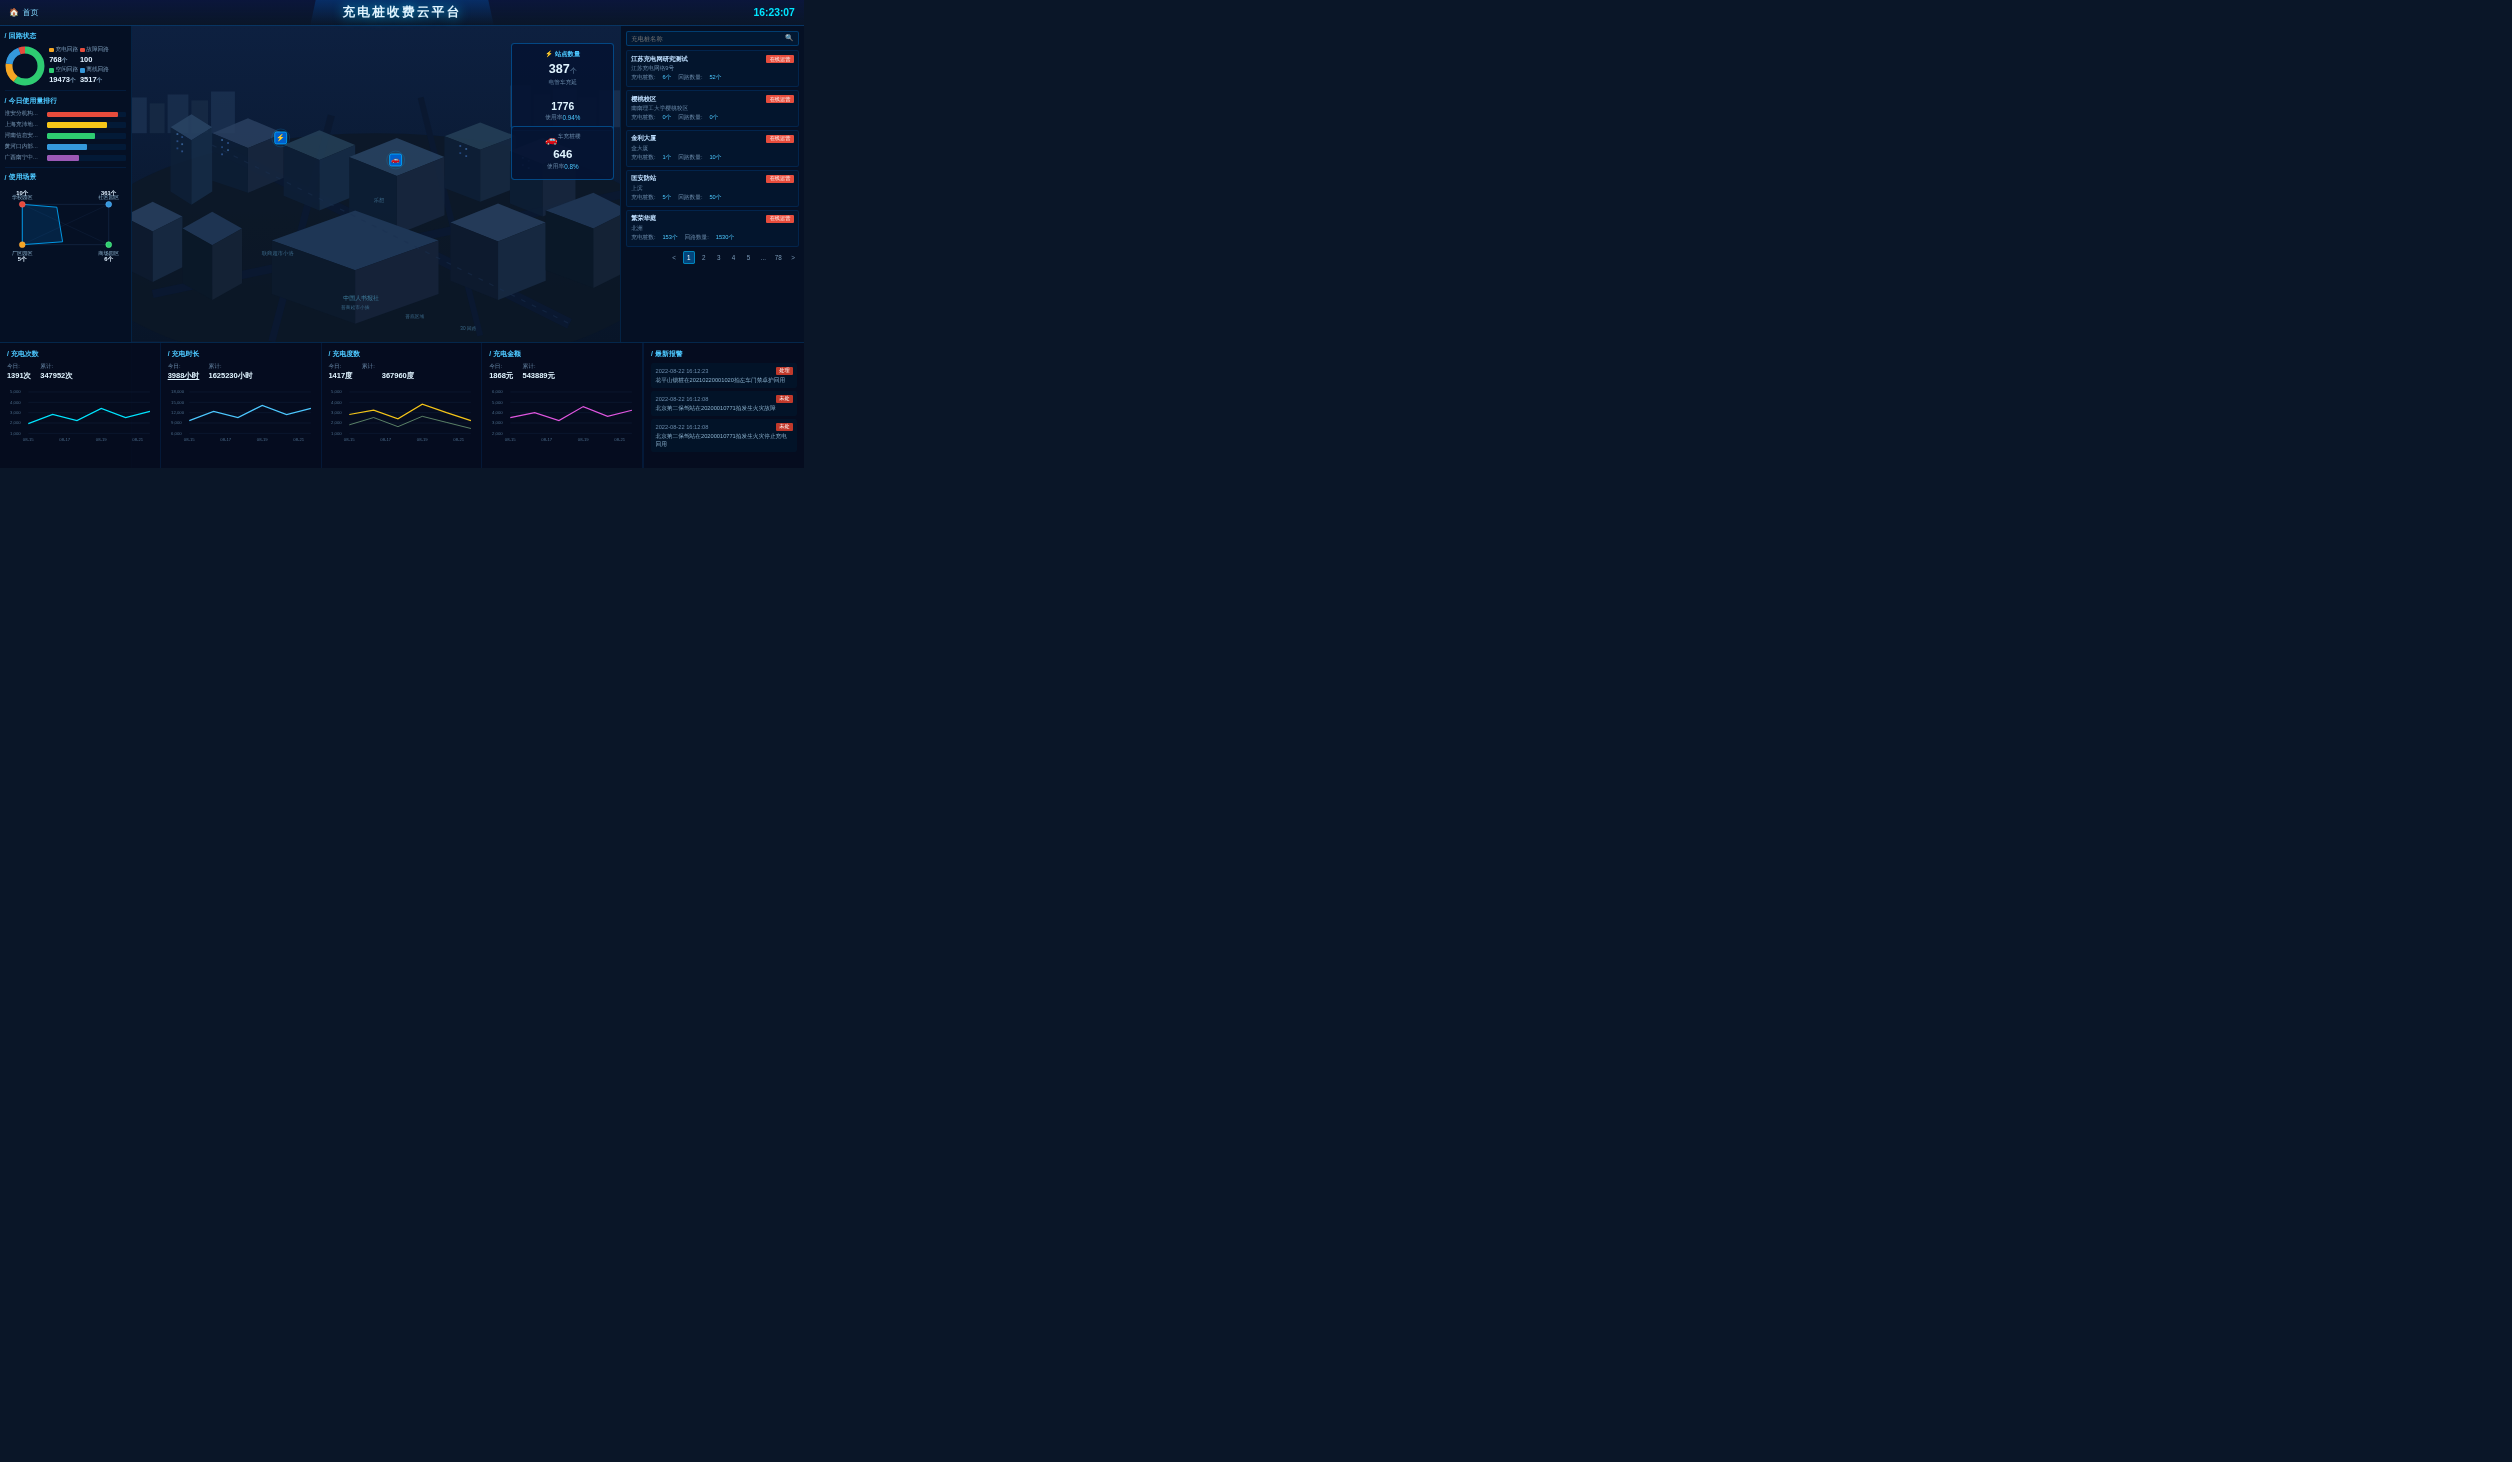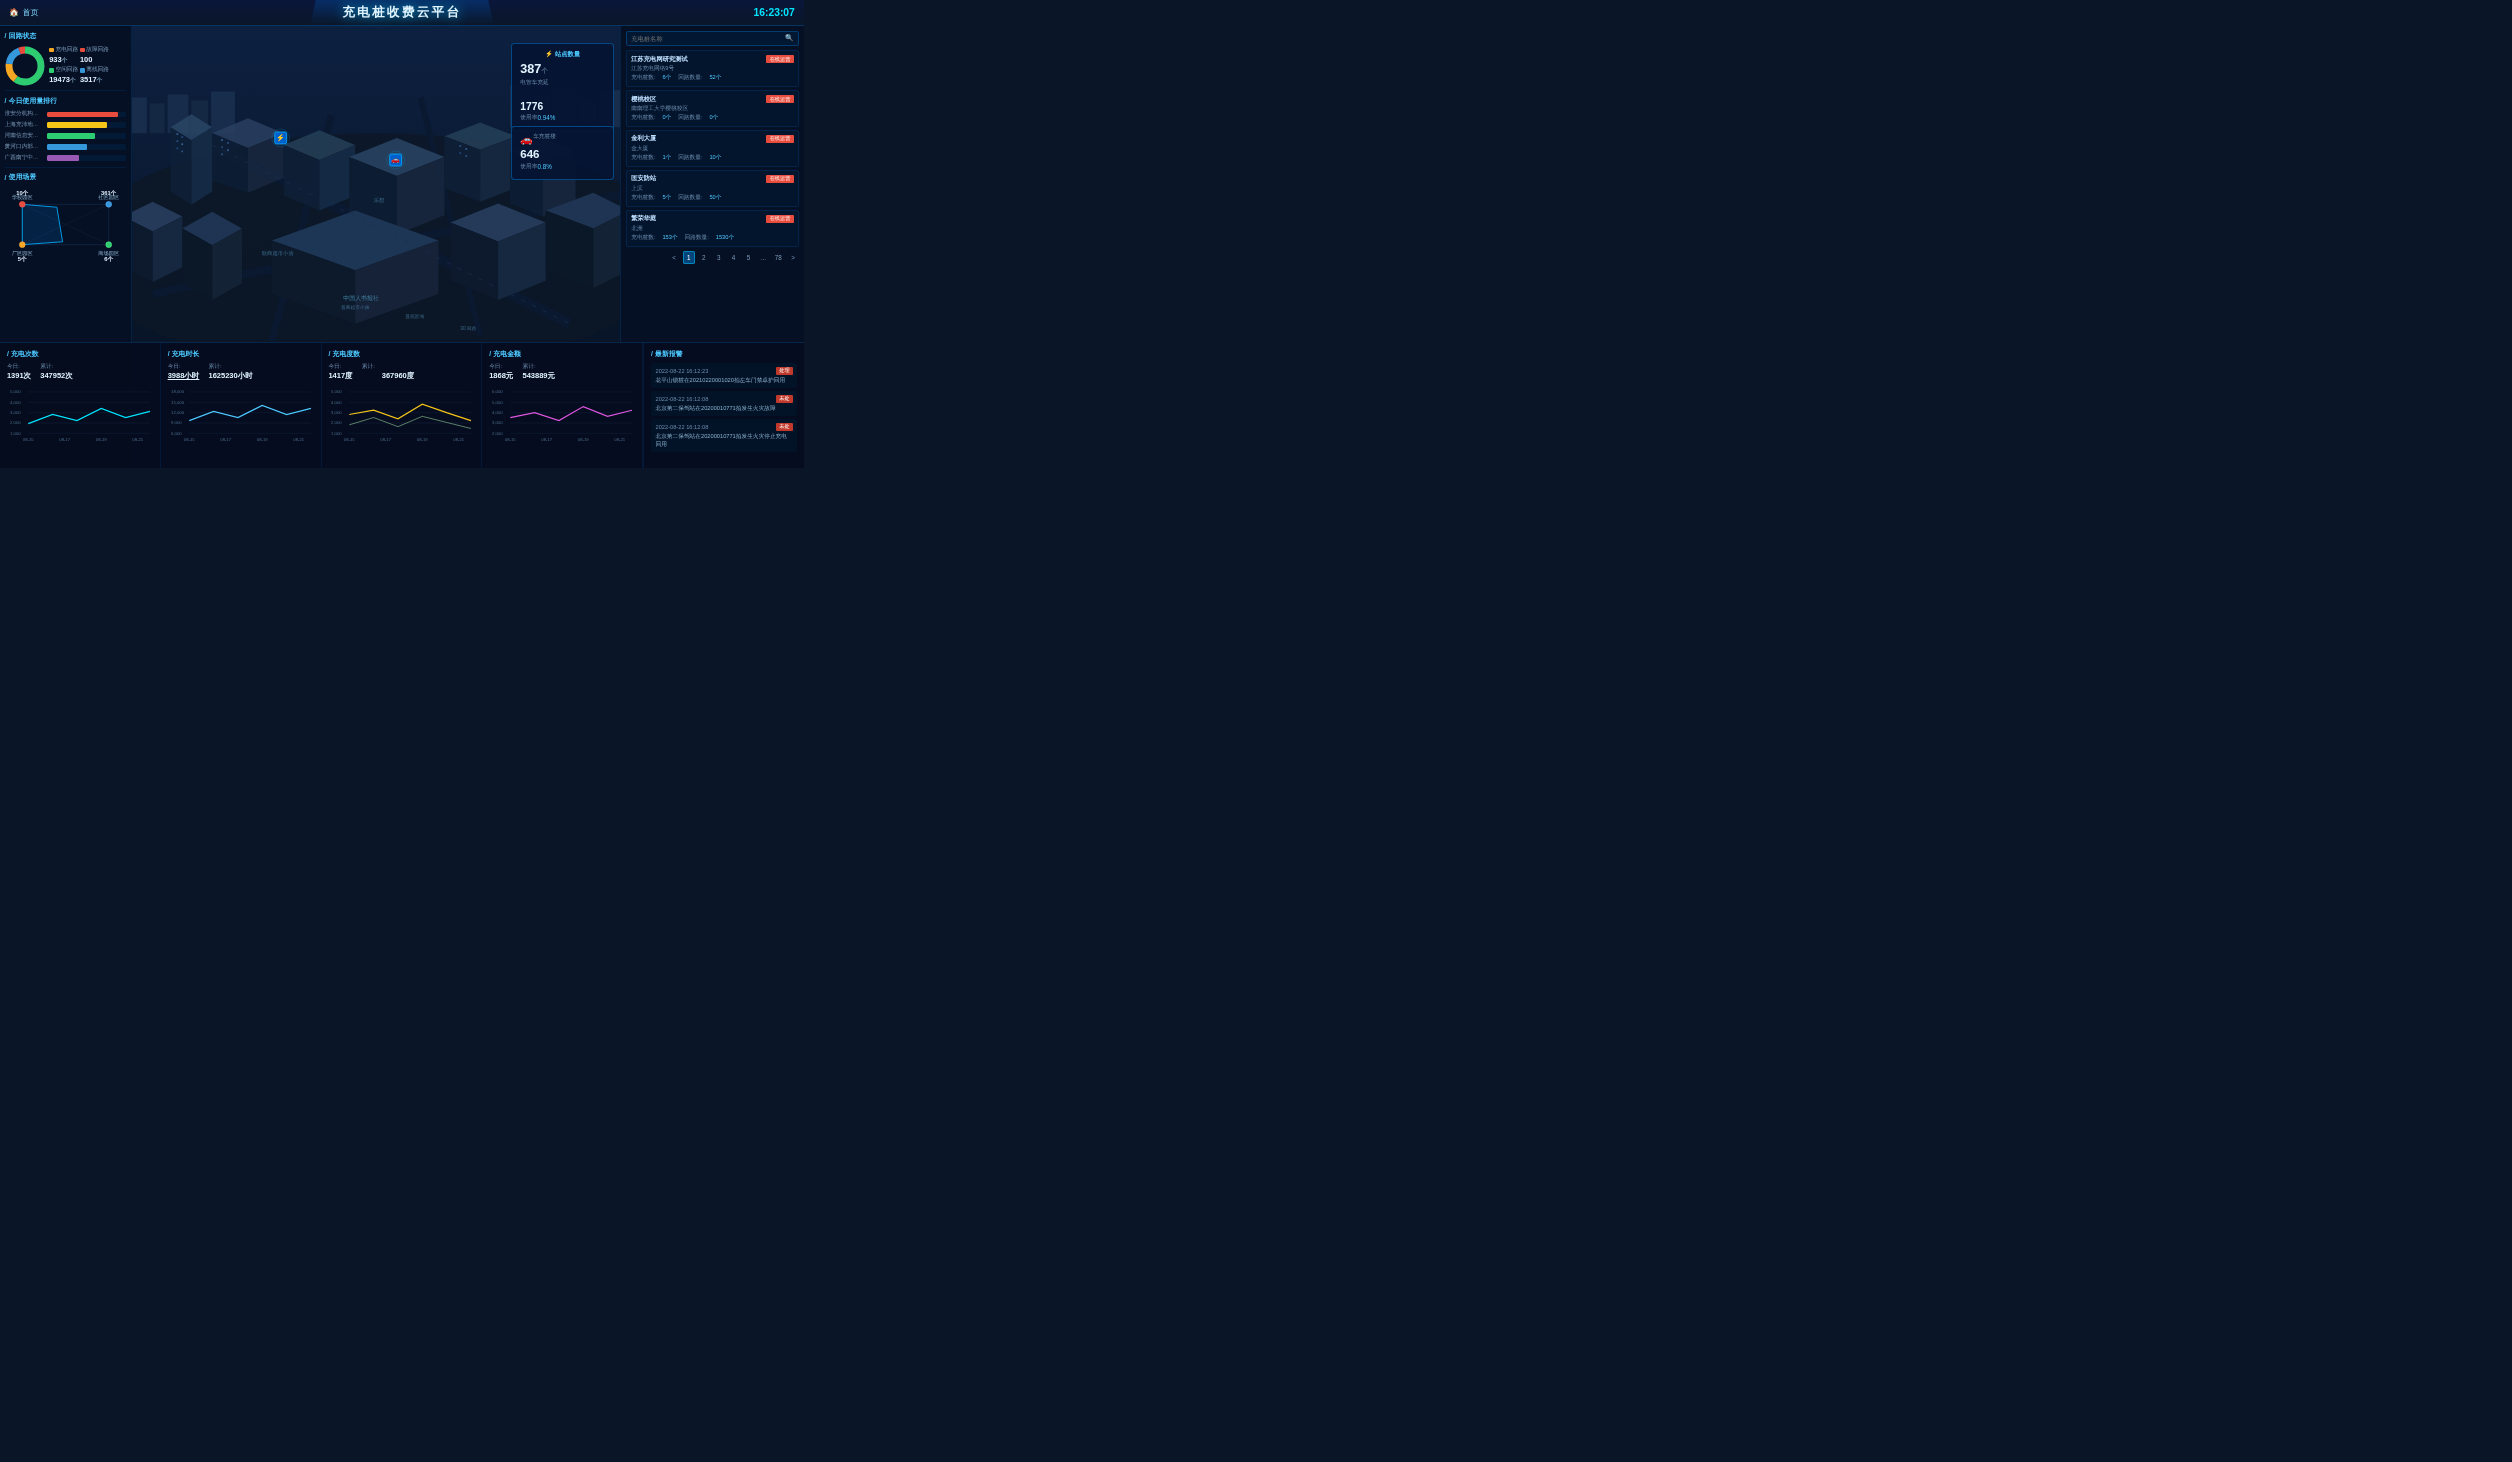--- a/index.html
+++ b/index.html
@@ -302,21 +302,21 @@
     .map-info-card {
       position: absolute;
       background: rgba(5,20,50,0.92);
       border: 0.6px solid rgba(0,150,255,0.4);
       border-radius: 3.4px;
       padding: 5.7px 8px;
       width: 103px;
     }
     .map-info-row {
       display: flex;
-      justify-content: flex-start;
+      justify-content: center;
       margin-bottom: 2.3px;
     }
     .map-info-title { font-size: 6.3px; color: #4dc8ff; font-weight: bold; margin-bottom: 3.4px; text-align: center; }
 
     
     .divider { border-top: 0.6px solid rgba(0,100,200,0.15); margin: 4.6px 0; }
 
     
     .scenario-web {
       position: relative;
@@ -532,21 +532,21 @@
       <circle cx="35" cy="35" r="28" fill="none" stroke="#f5a623" stroke-width="12" stroke-dasharray="30 146" stroke-dashoffset="-105" transform="rotate(-90 35 35)"></circle>
       <circle cx="35" cy="35" r="28" fill="none" stroke="#3498db" stroke-width="12" stroke-dasharray="30 146" stroke-dashoffset="-135" transform="rotate(-90 35 35)"></circle>
       <circle cx="35" cy="35" r="28" fill="none" stroke="#e74c3c" stroke-width="12" stroke-dasharray="11 165" stroke-dashoffset="-165" transform="rotate(-90 35 35)"></circle>
     </svg>
     <div class="legend-grid">
       <div class="legend-item">
         <div class="legend-label">
             <span class="legend-dot" style="background:#f5a623;"></span>
             <span>充电回路</span>
           </div>
-        <div class="legend-value"><span>933</span><span class="legend-unit">个</span></div>
+        <div class="legend-value"><span>768</span><span class="legend-unit">个</span></div>
       </div>
       <div class="legend-item">
         <div class="legend-label">
             <span class="legend-dot" style="background:#e74c3c;"></span>
             <span>故障回路</span>
           </div>
         <div class="legend-value"><span>100</span></div>
       </div>
       <div class="legend-item">
         <div class="legend-label">

